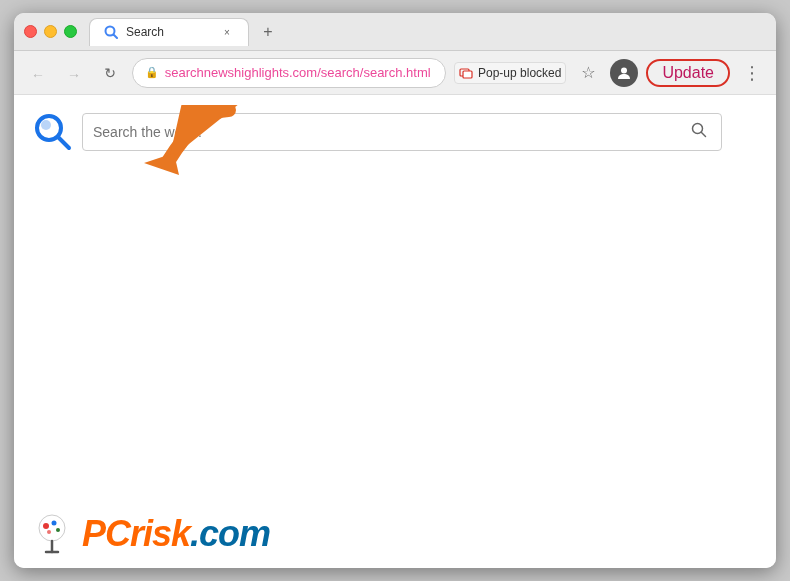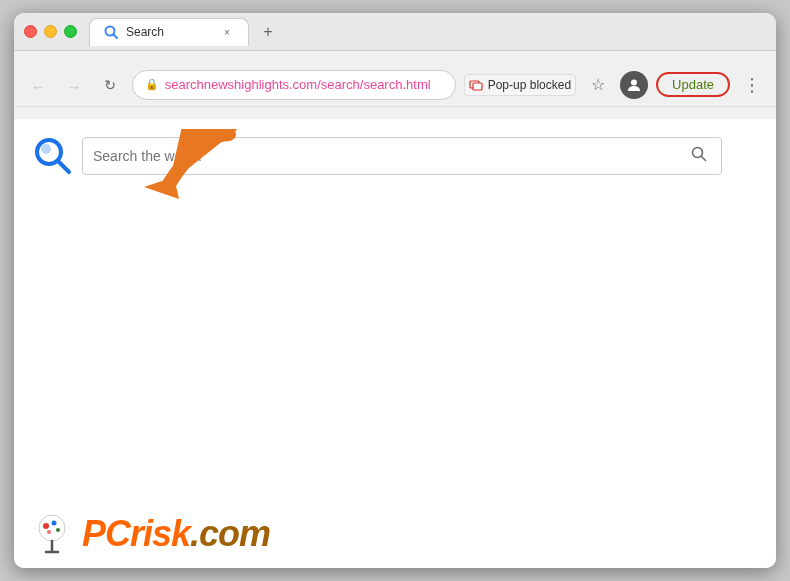--- a/index.html
+++ b/index.html
@@ -17,21 +17,20 @@
     
     .browser-window {
       width: 762px;
       height: 555px;
       background: #f0f0f0;
       border-radius: 10px;
       box-shadow: 0 4px 20px rgba(0,0,0,0.4);
       display: flex;
       flex-direction: column;
       overflow: hidden;
-      gap: 12px;
     }
 
     
     .title-bar {
       background: #e8e8e8;
       height: 38px;
       display: flex;
       align-items: center;
       padding: 0 10px;
       border-bottom: 1px solid #ccc;
@@ -199,23 +198,23 @@
       justify-content: center;
       color: white;
       font-size: 14px;
       cursor: pointer;
     }
 
     .update-btn {
       background: transparent;
       border: 2px solid #d93025;
       border-radius: 20px;
-      color: #4d7c0f;
+      color: #be185d;
       padding: 3px 14px;
-      font-size: 13px;
+      font-size: 16px;
       font-weight: 500;
       cursor: pointer;
     }
 
     .menu-btn {
       width: 28px;
       height: 28px;
       display: flex;
       align-items: center;
       justify-content: center;
@@ -410,18 +409,18 @@
       <svg class="watermark-logo" viewBox="0 0 44 44">
         <circle cx="22" cy="16" r="13" fill="white" stroke="#ccc" stroke-width="1"></circle>
         <circle cx="16" cy="14" r="3" fill="#e53935"></circle>
         <circle cx="24" cy="11" r="2.5" fill="#1a73e8"></circle>
         <circle cx="28" cy="18" r="2" fill="#2e7d32"></circle>
         <circle cx="19" cy="20" r="2" fill="#e53935" opacity="0.7"></circle>
         <line x1="22" y1="29" x2="22" y2="40" stroke="#555" stroke-width="2.5" stroke-linecap="round"></line>
         <line x1="16" y1="40" x2="28" y2="40" stroke="#555" stroke-width="2.5" stroke-linecap="round"></line>
       </svg>
       <div class="watermark-text">
-        <span>PC</span><span style="color:#ff6600; font-style:italic;text-align:right;">risk</span><span style="color:#a16207;margin-top:36px;">.com</span>
+        <span>PC</span><span style="color:#ff6600; font-style:italic;text-align:right;">risk</span><span style="color:#0369a1;margin-top:36px;">.com</span>
       </div>
     </div>
 
   </div>
 </div>
 
 </body></html>

